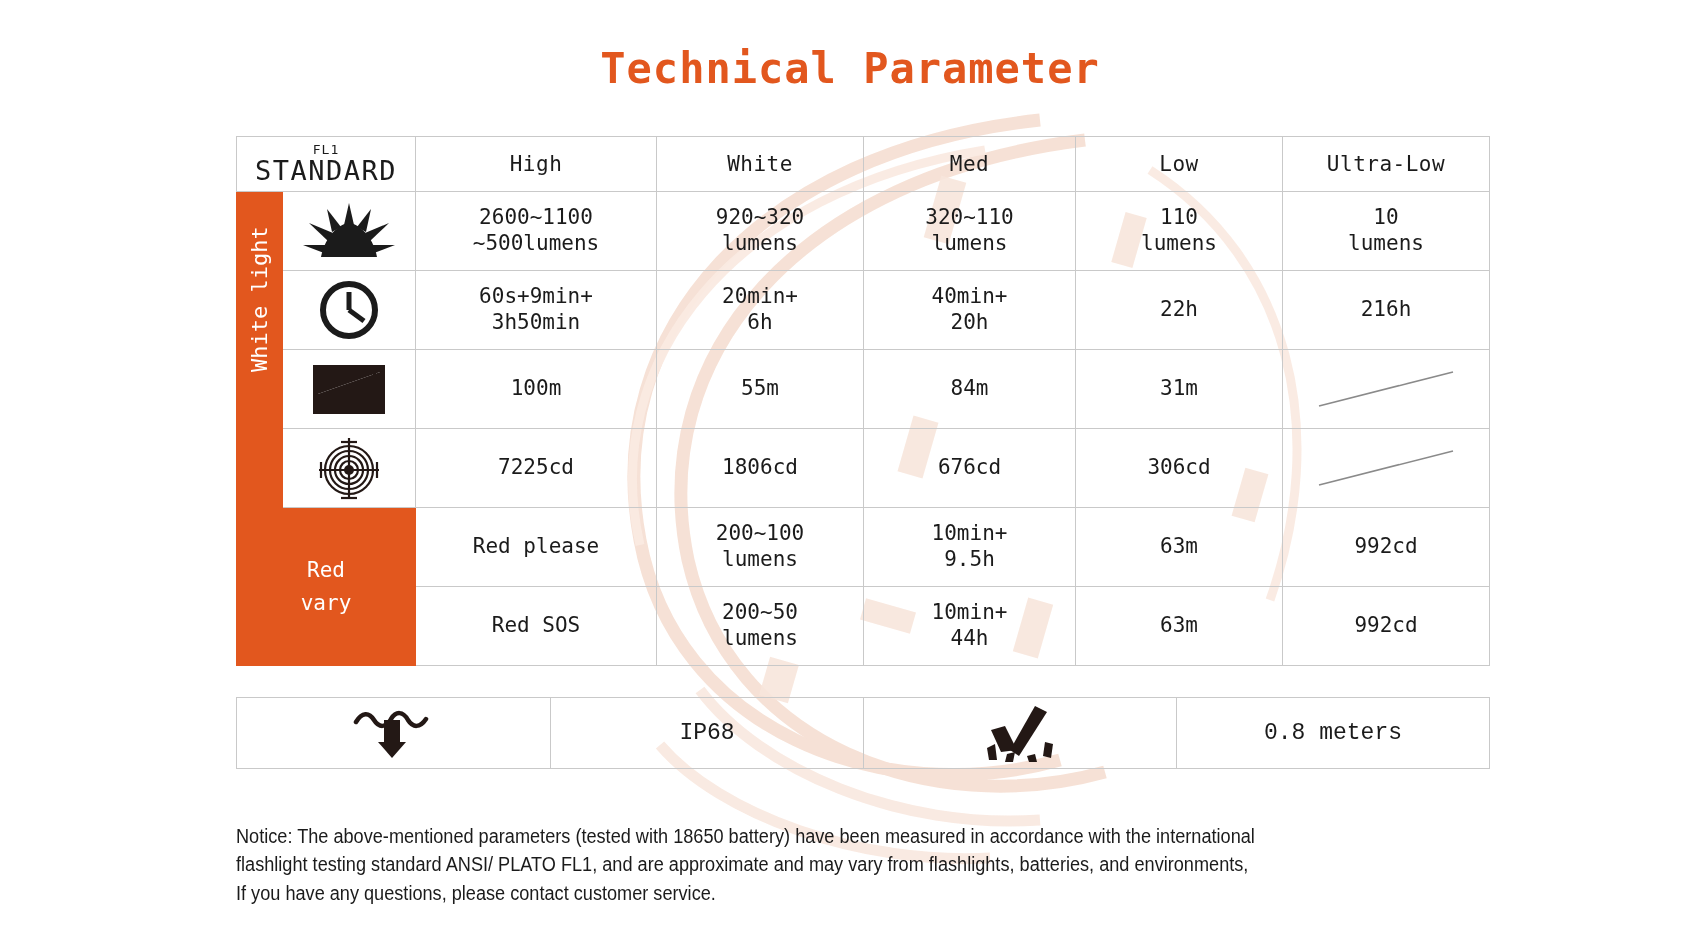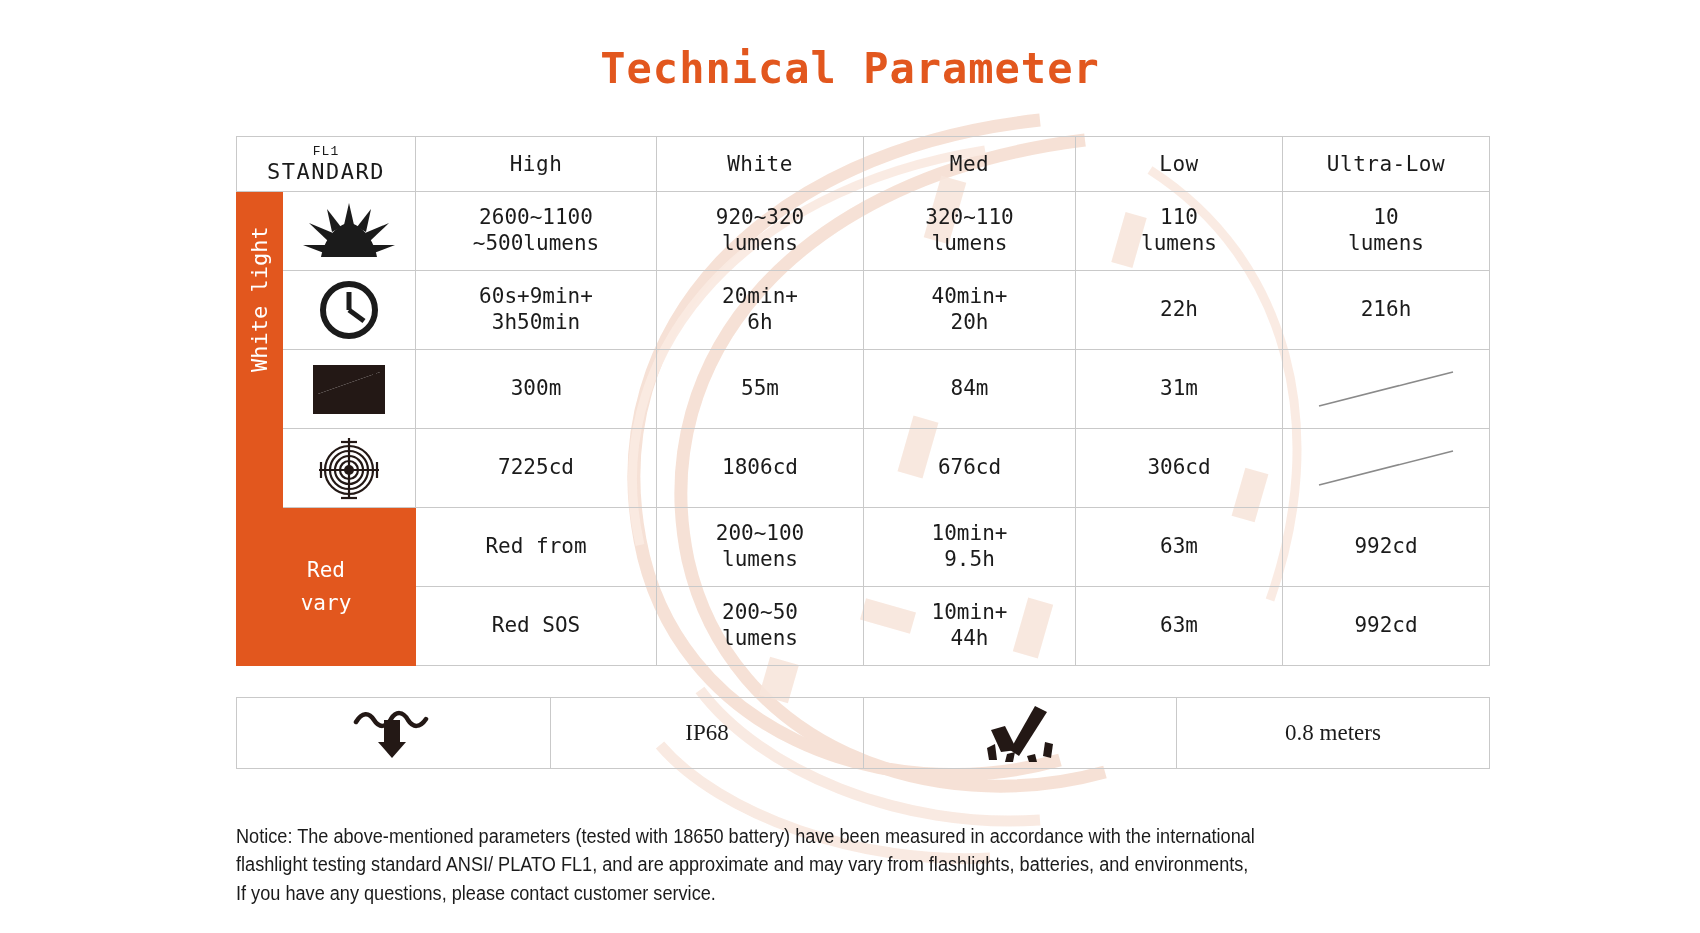--- a/index.html
+++ b/index.html
@@ -85,25 +85,24 @@
     letter-spacing: .5px;
   }
   .fl1-std {
     line-height: 1.05;
   }
   .fl1-std .fl1 {
     display: block;
     font-size: 13px;
     letter-spacing: 1px;
     margin-bottom: 1px;
-    font-family: Liberation Mono, monospace;
   }
   .fl1-std .std {
     display: block;
-    font-size: 22px;
+    font-size: 27px;
     letter-spacing: 1.5px;
   }
 
   
   .side-white {
     background: #e2571e !important;
     border: 1px solid #e2571e !important;
     padding: 0;
     position: relative;
   }
@@ -145,21 +144,21 @@
   table.footer {
     border-collapse: collapse;
     width: 1253px;
     table-layout: fixed;
   }
   table.footer td {
     border: 1px solid #c9c9c9;
     height: 68px;
     text-align: center;
     vertical-align: middle;
-    font-family: Liberation Serif, serif;
+    font-family: Liberation Mono, monospace;
     font-size: 23px;
     color: #1b1b1b;
   }
   .f-col-1 { width: 314px; }
   .f-col-2 { width: 313px; }
   .f-col-3 { width: 313px; }
   .f-col-4 { width: 313px; }
   td.noborder-mid { border-left: none; border-right: none; }
 
   
@@ -287,21 +286,21 @@
               <rect x="16" y="6" width="3" height="8"></rect>
               <rect x="28" y="6" width="3" height="8"></rect>
               <rect x="40" y="6" width="3" height="8"></rect>
               <rect x="52" y="6" width="3" height="8"></rect>
               <rect x="64" y="6" width="3" height="8"></rect>
               <polygon points="6,10 74,10 6,34"></polygon>
               <polygon points="6,34 74,10 74,48 6,48"></polygon>
             </g>
           </svg>
         </td>
-        <td class="data-cell">300m</td>
+        <td class="data-cell">100m</td>
         <td class="data-cell">55m</td>
         <td class="data-cell">84m</td>
         <td class="data-cell">31m</td>
         <td class="data-cell na-cell">
           <svg width="150" height="46" viewBox="0 0 150 46" style="margin:0 auto">
             <line x1="8" y1="40" x2="142" y2="6" stroke="#8a8a8a" stroke-width="1.6"></line>
           </svg>
         </td>
       </tr>
 
@@ -334,21 +333,21 @@
             <line x1="8" y1="40" x2="142" y2="6" stroke="#8a8a8a" stroke-width="1.6"></line>
           </svg>
         </td>
       </tr>
 
       <tr>
         <td class="side-red" colspan="2" rowspan="2">
           <span>Red</span><br>
           <span>vary</span>
         </td>
-        <td class="data-cell">Red from</td>
+        <td class="data-cell">Red please</td>
         <td class="data-cell">200~100<br>lumens</td>
         <td class="data-cell">10min+<br>9.5h</td>
         <td class="data-cell">63m</td>
         <td class="data-cell">992cd</td>
       </tr>
       <tr>
         <td class="data-cell">Red SOS</td>
         <td class="data-cell">200~50<br>lumens</td>
         <td class="data-cell">10min+<br>44h</td>
         <td class="data-cell">63m</td>

